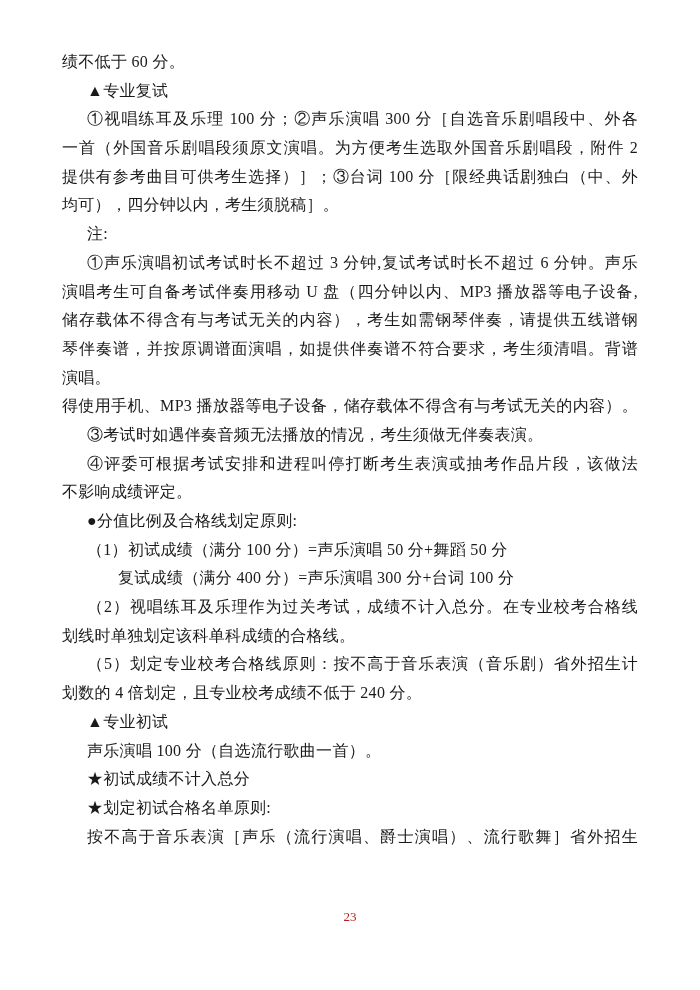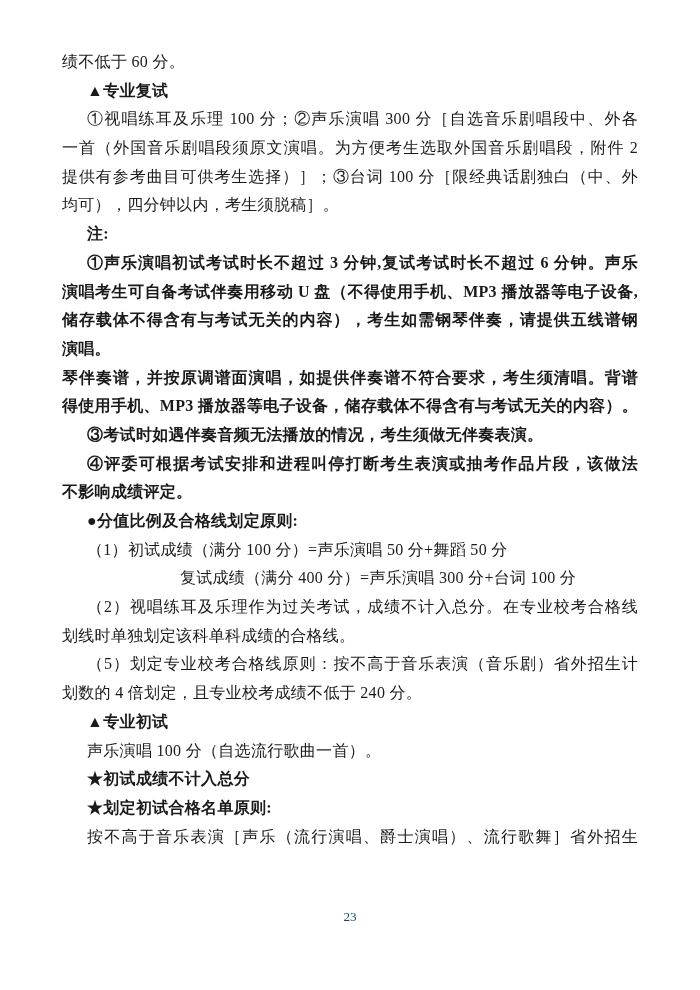--- a/index.html
+++ b/index.html
@@ -25,55 +25,55 @@
   .ln {
     margin: 0;
     padding: 0;
     font-size: 16px;
     line-height: 28.7px;
     height: 28.7px;
     letter-spacing: 0.3px;
     white-space: normal;
     overflow: hidden;
   }
-  .bold { font-weight: bold; }
+  .bold { font-weight: normal; }
   .ind  { text-indent: 25px; }
-  .ind2 { text-indent: 56px; text-align: center; }
+  .ind2 { text-indent: 56px; }
   .fill {
     text-align: justify;
     text-align-last: justify;
   }
   .pageno {
     position: absolute;
     top: 908px;
     left: 0;
     width: 700px;
     text-align: center;
     font-size: 13px;
     line-height: 18px;
-    color: #0c4a6e;
+    color: #b91c1c;
   }
 </style>
 </head>
 <body>
 
 <div class="page">
   <div class="doc">
     <p class="ln">绩不低于 60 分。</p>
     <p class="ln bold ind">▲专业复试</p>
     <p class="ln ind fill">①视唱练耳及乐理 100 分；②声乐演唱 300 分［自选音乐剧唱段中、外各</p>
     <p class="ln fill">一首（外国音乐剧唱段须原文演唱。为方便考生选取外国音乐剧唱段，附件 2</p>
     <p class="ln fill">提供有参考曲目可供考生选择）］；③台词 100 分［限经典话剧独白（中、外</p>
     <p class="ln">均可），四分钟以内，考生须脱稿］。</p>
     <p class="ln bold ind">注:</p>
     <p class="ln bold ind fill">①声乐演唱初试考试时长不超过 3 分钟,复试考试时长不超过 6 分钟。声乐</p>
-    <p class="ln bold fill">演唱考生可自备考试伴奏用移动 U 盘（不得使用手机、MP3 播放器等电子设备,</p>
+    <p class="ln bold fill">演唱考生可自备考试伴奏用移动 U 盘（四分钟以内、MP3 播放器等电子设备,</p>
     <p class="ln bold fill">储存载体不得含有与考试无关的内容），考生如需钢琴伴奏，请提供五线谱钢</p>
+    <p class="ln bold fill">琴伴奏谱，并按原调谱面演唱，如提供伴奏谱不符合要求，考生须清唱。背谱</p>
     <p class="ln bold">演唱。</p>
-    <p class="ln bold fill">琴伴奏谱，并按原调谱面演唱，如提供伴奏谱不符合要求，考生须清唱。背谱</p>
     <p class="ln bold fill">得使用手机、MP3 播放器等电子设备，储存载体不得含有与考试无关的内容）。</p>
     <p class="ln bold ind">③考试时如遇伴奏音频无法播放的情况，考生须做无伴奏表演。</p>
     <p class="ln bold ind fill">④评委可根据考试安排和进程叫停打断考生表演或抽考作品片段，该做法</p>
     <p class="ln bold">不影响成绩评定。</p>
     <p class="ln bold ind">●分值比例及合格线划定原则:</p>
     <p class="ln ind">（1）初试成绩（满分 100 分）=声乐演唱 50 分+舞蹈 50 分</p>
     <p class="ln ind2">复试成绩（满分 400 分）=声乐演唱 300 分+台词 100 分</p>
     <p class="ln ind fill">（2）视唱练耳及乐理作为过关考试，成绩不计入总分。在专业校考合格线</p>
     <p class="ln">划线时单独划定该科单科成绩的合格线。</p>
     <p class="ln ind fill">（5）划定专业校考合格线原则：按不高于音乐表演（音乐剧）省外招生计</p>

